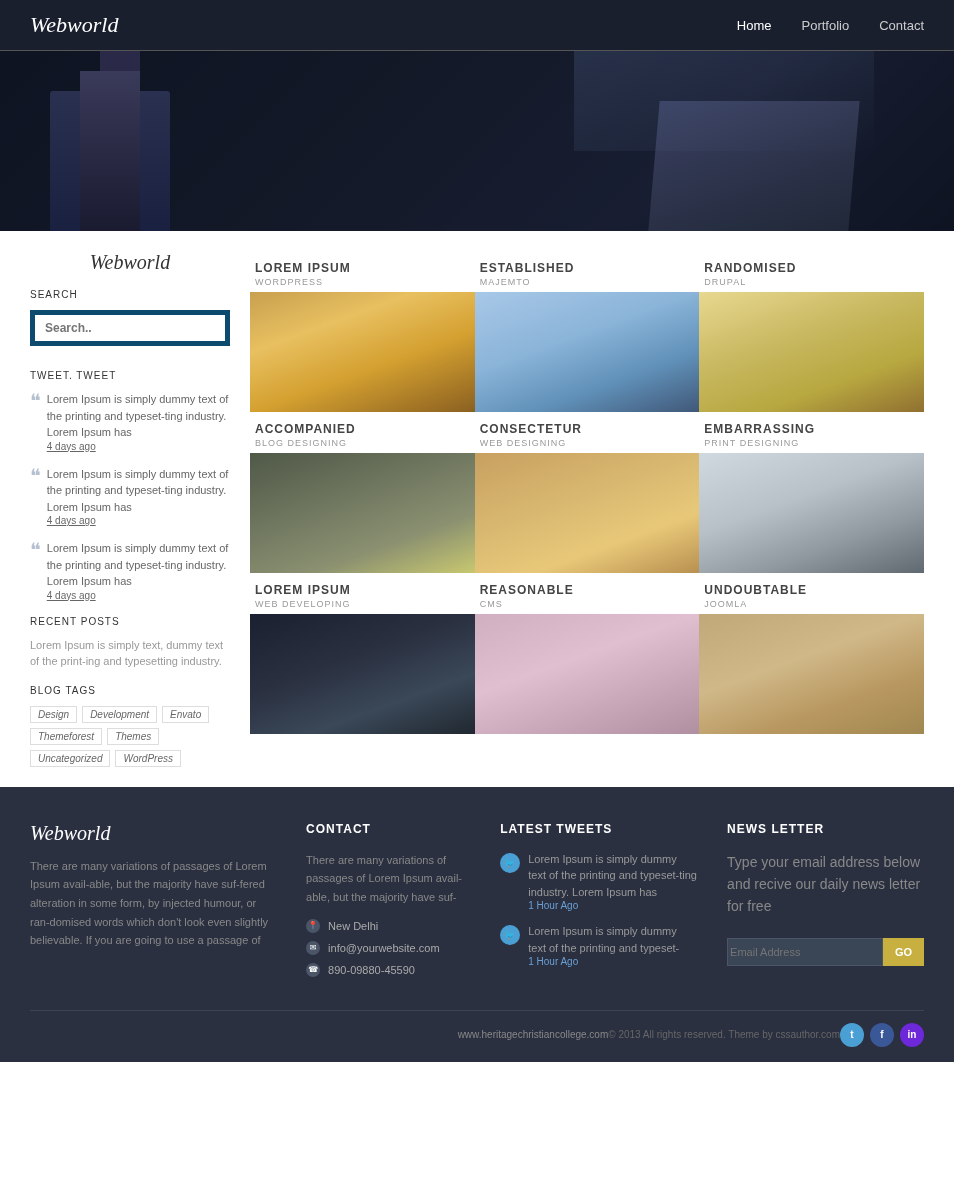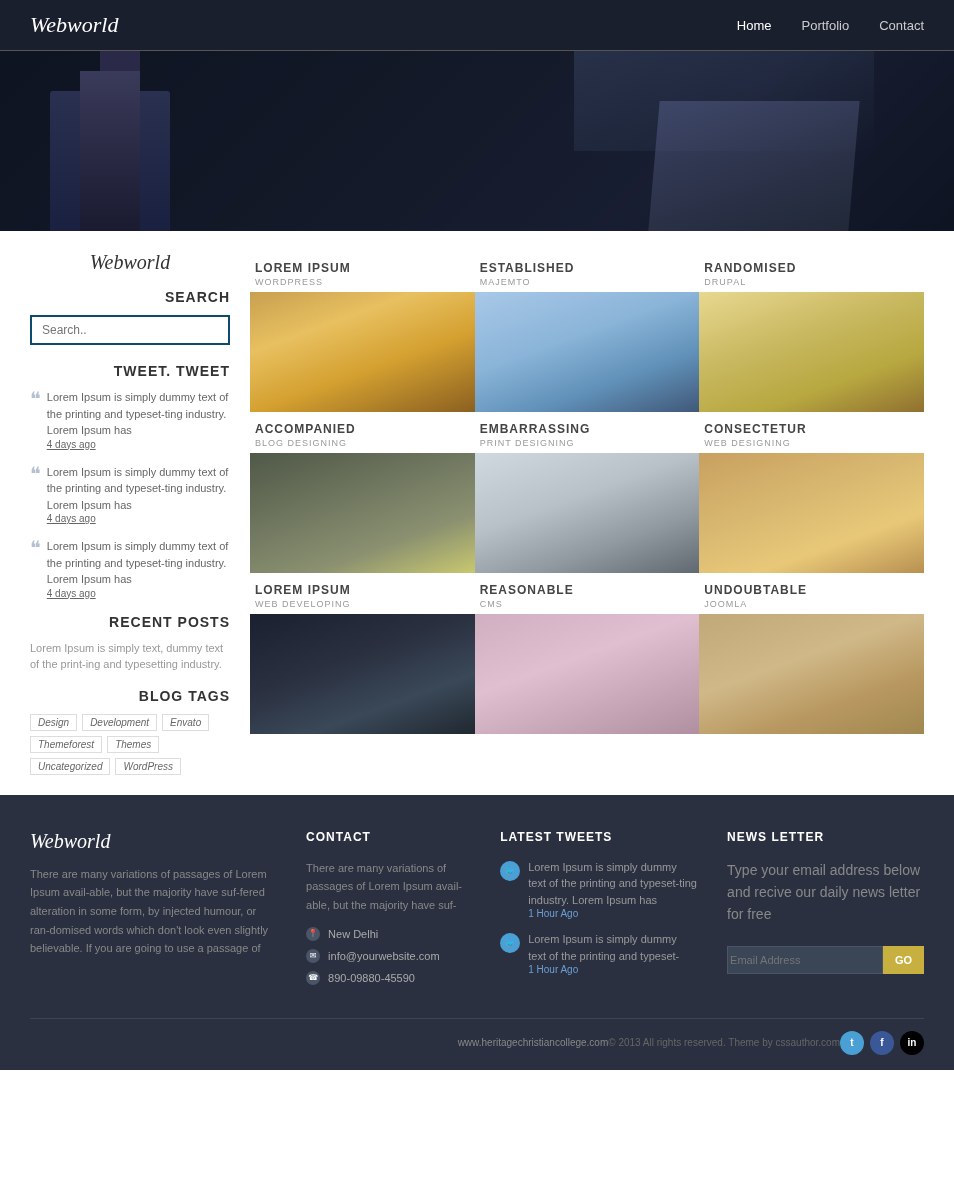--- a/index.html
+++ b/index.html
@@ -13,22 +13,22 @@
     .nav a { color: #ccc; text-decoration: none; font-size: 13px; }
     .hero-image { width: 100%; height: 180px; background: linear-gradient(135deg, #1a1f2e 0%, #2a3040 40%, #3a4060 70%, #1a1f2e 100%); position: relative; overflow: hidden; display: flex; align-items: center; justify-content: center; }
     .hero-overlay { position: absolute; inset: 0; background: rgba(10,15,30,0.7); }
 
     
     .main-wrapper { display: flex; padding: 20px 30px; gap: 20px; background: #fff; }
 
     
     .sidebar { width: 200px; flex-shrink: 0; }
     .sidebar-logo { font-family: Georgia, serif; font-style: italic; color: #333; font-size: 20px; text-align: center; margin-bottom: 15px; }
-    .sidebar-section-title { font-size: 14px; font-weight: bold; letter-spacing: 1px; color: #333; text-align: right; margin-bottom: 10px; }
-    .search-input { width: 100%; padding: 6px 10px; border: 2px solid #0c4a6e; font-size: 12px; color: #999; outline: none; margin-bottom: 18px; }
+    .sidebar-section-title { font-size: 10px; font-weight: normal; letter-spacing: 1px; color: #333; text-align: left; margin-bottom: 10px; }
+    .search-input { width: 100%; padding: 6px 10px; border: 5px solid #0c4a6e; font-size: 12px; color: #999; outline: none; margin-bottom: 24px; font-weight: bold; }
     .tweet-section { margin-bottom: 15px; }
     .tweet-item { margin-bottom: 14px; display: flex; gap: 6px; align-items: flex-start; }
     .tweet-quote { color: #b5c0d0; font-size: 20px; line-height: 1; flex-shrink: 0; }
     .tweet-text { font-size: 11px; color: #666; line-height: 1.5; }
     .tweet-time { color: #666; font-size: 10px; text-decoration: underline; cursor: pointer; }
     .recent-posts-section { margin-bottom: 15px; }
     .recent-post-text { font-size: 11px; color: #999; line-height: 1.5; margin-bottom: 10px; }
     .blog-tags-section { }
     .tags-container { display: flex; flex-wrap: wrap; gap: 5px; margin-top: 8px; font-style: italic; }
     .tag { font-size: 10px; color: #666; border: 1px solid #ddd; padding: 2px 7px; cursor: pointer; }
@@ -69,21 +69,21 @@
     .newsletter-form { display: flex; gap: 0; }
     .newsletter-input { flex: 1; padding: 7px 2px; background: #3a4555; border: 1px solid #4a5568; color: #888; font-size: 11px; outline: none; }
     .newsletter-btn { padding: 7px 12px; background: #c8b040; color: #fff; font-size: 11px; font-weight: bold; border: none; cursor: pointer; }
     .footer-bottom { border-top: 1px solid #3a4555; padding-top: 12px; display: flex; justify-content: flex-end; align-items: center; }
     .footer-bottom-text { font-size: 10px; color: #666; }
     .footer-bottom-left { font-size: 10px; color: #888; }
     .social-icons { display: flex; gap: 6px; }
     .social-icon { width: 24px; height: 24px; border-radius: 50%; display: flex; align-items: center; justify-content: center; font-size: 10px; font-weight: bold; color: #fff; cursor: pointer; }
     .social-twitter { background: #4a9fd4; }
     .social-facebook { background: #3a5898; }
-    .social-linkedin { background: #000000; }
+    .social-linkedin { background: #6d28d9; }
   </style>
 </head>
 <body>
 
 <div class="header">
   <div class="header-top">
     <span class="site-logo-header">Webworld</span>
     <nav class="nav">
       <a href="#" style="color:#fff;">Home</a>
       <a href="#">Portfolio</a>
@@ -187,34 +187,34 @@
         <div class="portfolio-label">
           <div class="portfolio-label-title">ACCOMPANIED</div>
           <div class="portfolio-label-sub">BLOG DESIGNING</div>
         </div>
         <div class="portfolio-image">
             <div class="img-placeholder img-leaves"></div>
           </div>
       </div>
       <div class="portfolio-item">
         <div class="portfolio-label">
+          <div class="portfolio-label-title">CONSECTETUR</div>
+          <div class="portfolio-label-sub">WEB DESIGNING</div>
+        </div>
+        <div class="portfolio-image">
+            <div class="img-placeholder img-desert"></div>
+          </div>
+      </div>
+      <div class="portfolio-item">
+        <div class="portfolio-label">
           <div class="portfolio-label-title">EMBARRASSING</div>
           <div class="portfolio-label-sub">PRINT DESIGNING</div>
         </div>
         <div class="portfolio-image">
             <div class="img-placeholder img-lighthouse"></div>
-          </div>
-      </div>
-      <div class="portfolio-item">
-        <div class="portfolio-label">
-          <div class="portfolio-label-title">CONSECTETUR</div>
-          <div class="portfolio-label-sub">WEB DESIGNING</div>
-        </div>
-        <div class="portfolio-image">
-            <div class="img-placeholder img-desert"></div>
           </div>
       </div>
 
       <div class="portfolio-item">
         <div class="portfolio-label">
           <div class="portfolio-label-title">LOREM IPSUM</div>
           <div class="portfolio-label-sub">WEB DEVELOPING</div>
         </div>
         <div class="portfolio-image">
             <div class="img-placeholder img-city"></div>

